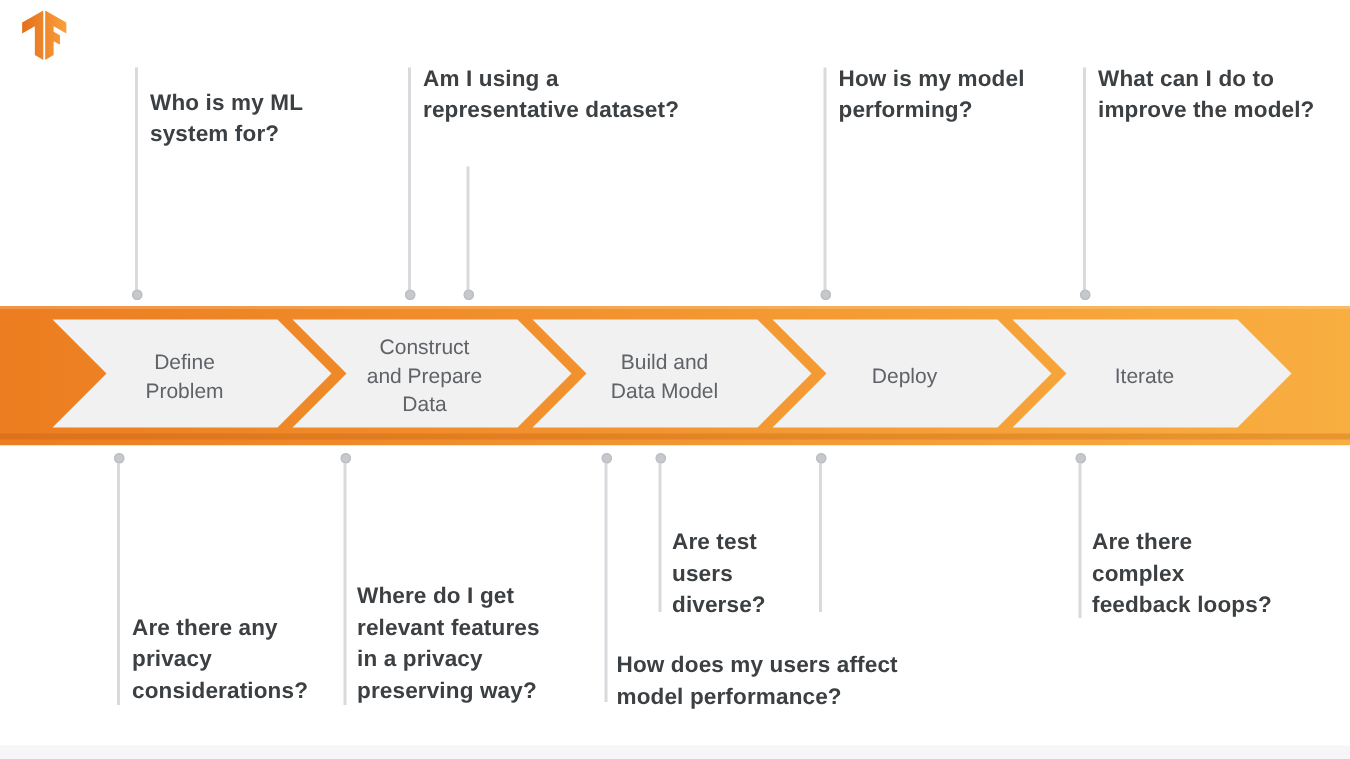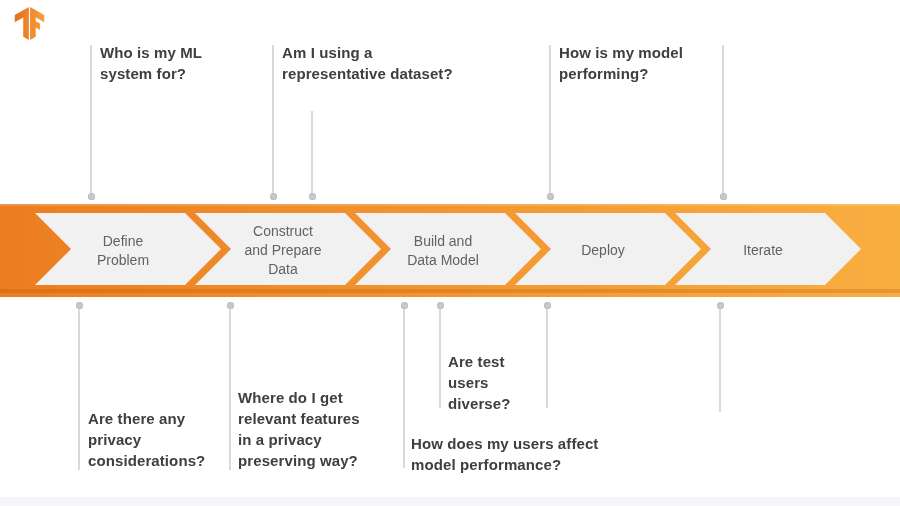--- a/index.html
+++ b/index.html
@@ -22,21 +22,21 @@
     font-size:14px;line-height:19px;font-weight:400;color:#5f6368;
   }
   .s1{left:48px}.s2{left:208px}.s3{left:368px}.s4{left:528px}.s5{left:688px}
 
   
   .q{
     position:absolute;white-space:pre;
     font-size:15px;line-height:21px;font-weight:700;
     color:#3c4043;letter-spacing:.1px;
   }
-  .t1{left:100px;top:42px}
+  .t1{left:100px;top:58px}
   .t2{left:282px;top:42px}
   .t3{left:321px;top:109px}
   .t4{left:559px;top:42px}
   .t5{left:732px;top:42px}
   .b1{left:88px;top:408px}
   .b2{left:238px;top:387px}
   .b3{left:411px;top:433px}
   .b4{left:448px;top:351px}
   .b5{left:556px;top:371px}
   .b6{left:728px;top:351px}
@@ -85,20 +85,22 @@
     </defs>
     <path fill="url(#tfg)" d="M1.292 5.856L11.54 0v24l-4.095-2.378V7.603l-6.168 3.564.015-5.31zm21.43 5.311l-.014-5.31L12.46 0v24l4.095-2.378V14.87l3.092 1.788-.018-4.618-3.074-1.756V7.603l6.168 3.564z"></path>
   </svg>
 
   <div class="q t1">Who is my ML
 system for?</div>
   <div class="q t2">Am I using a
 representative dataset?</div>
   <div class="q t4">How is my model
 performing?</div>
+  <div class="q t5">What can I do to
+improve the model?</div>
 
   <div class="cl c-t1"></div>
   <div class="cl c-t2"></div>
   <div class="cl c-t3"></div>
   <div class="cl c-t4"></div>
   <div class="cl c-t5"></div>
   <div class="dot d-t1"></div>
   <div class="dot d-t2"></div>
   <div class="dot d-t3"></div>
   <div class="dot d-t4"></div>
@@ -150,15 +152,18 @@
 considerations?</div>
   <div class="q b2">Where do I get
 relevant features
 in a privacy
 preserving way?</div>
   <div class="q b3">How does my users affect
 model performance?</div>
   <div class="q b4">Are test
 users
 diverse?</div>
+  <div class="q b6">Are there
+complex
+feedback loops?</div>
 
   <div class="bottom-strip"></div>
 </div>
 
 </body></html>

